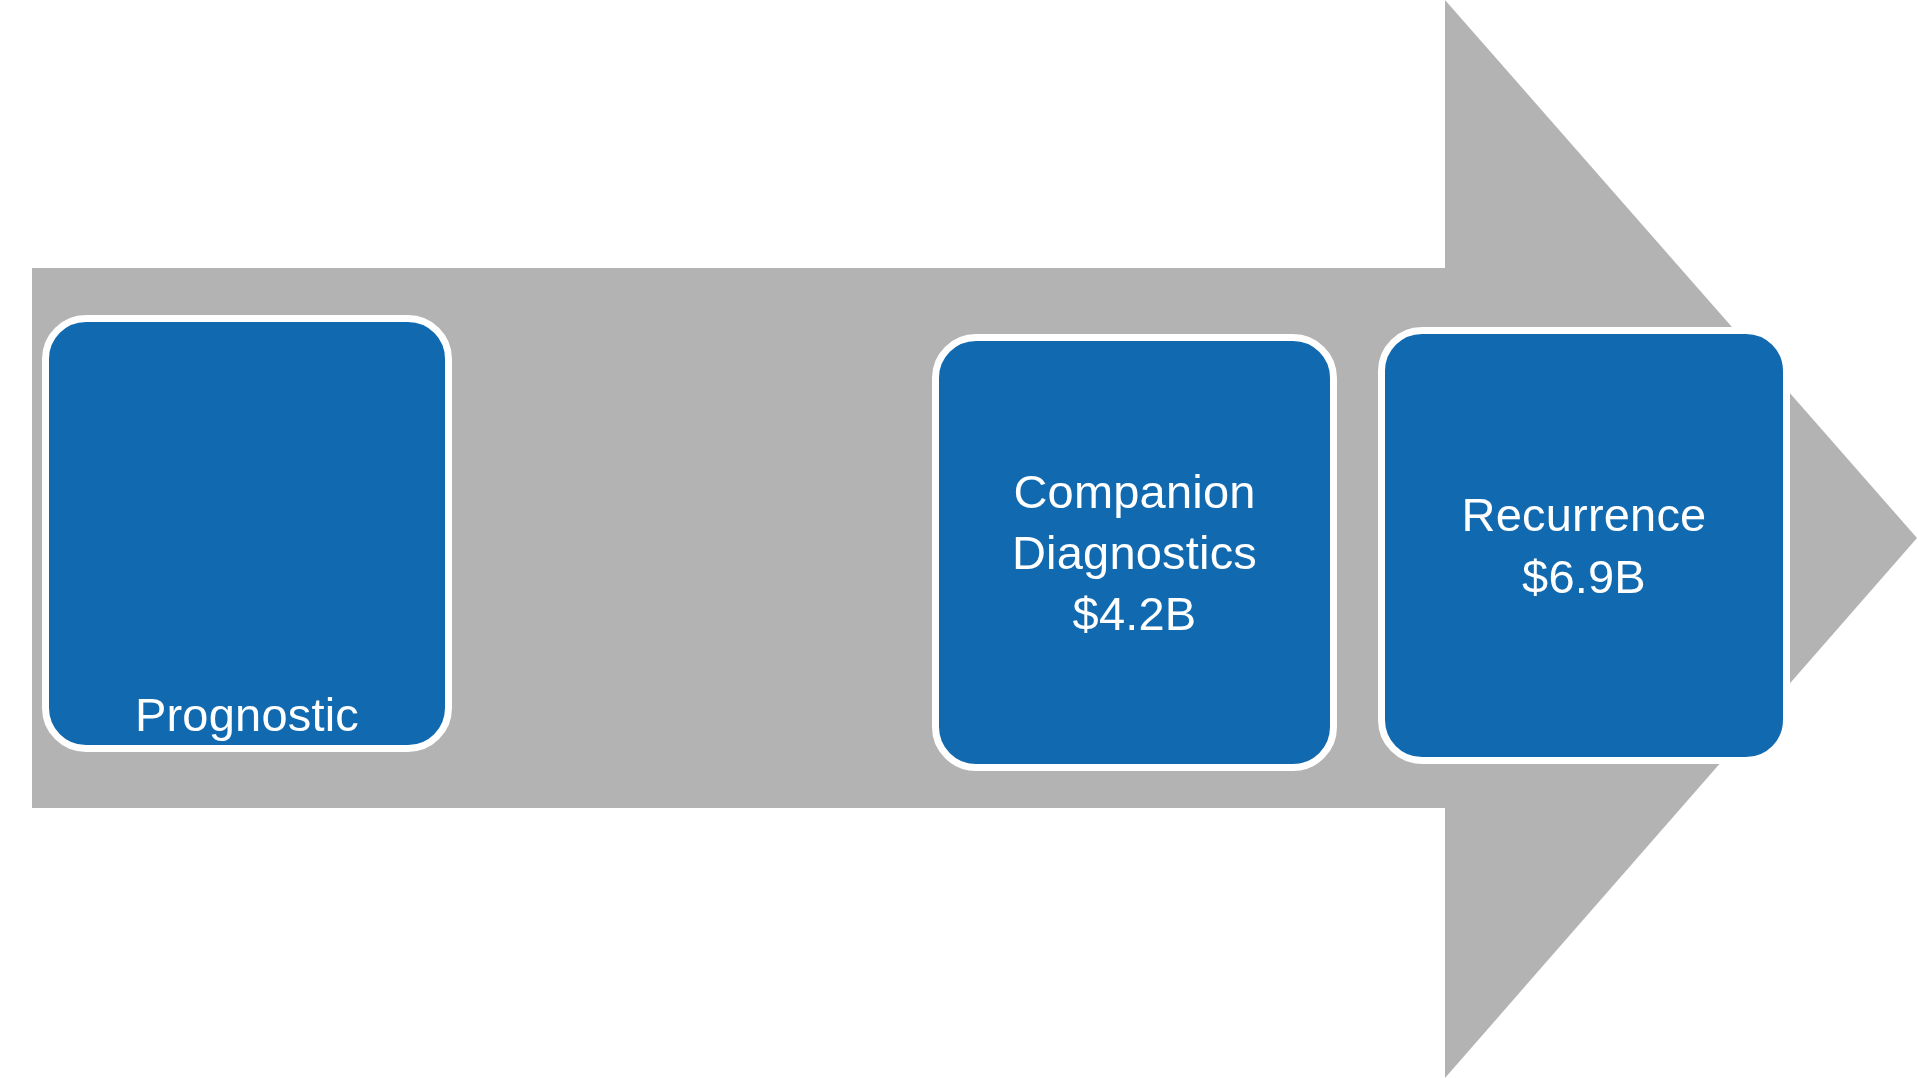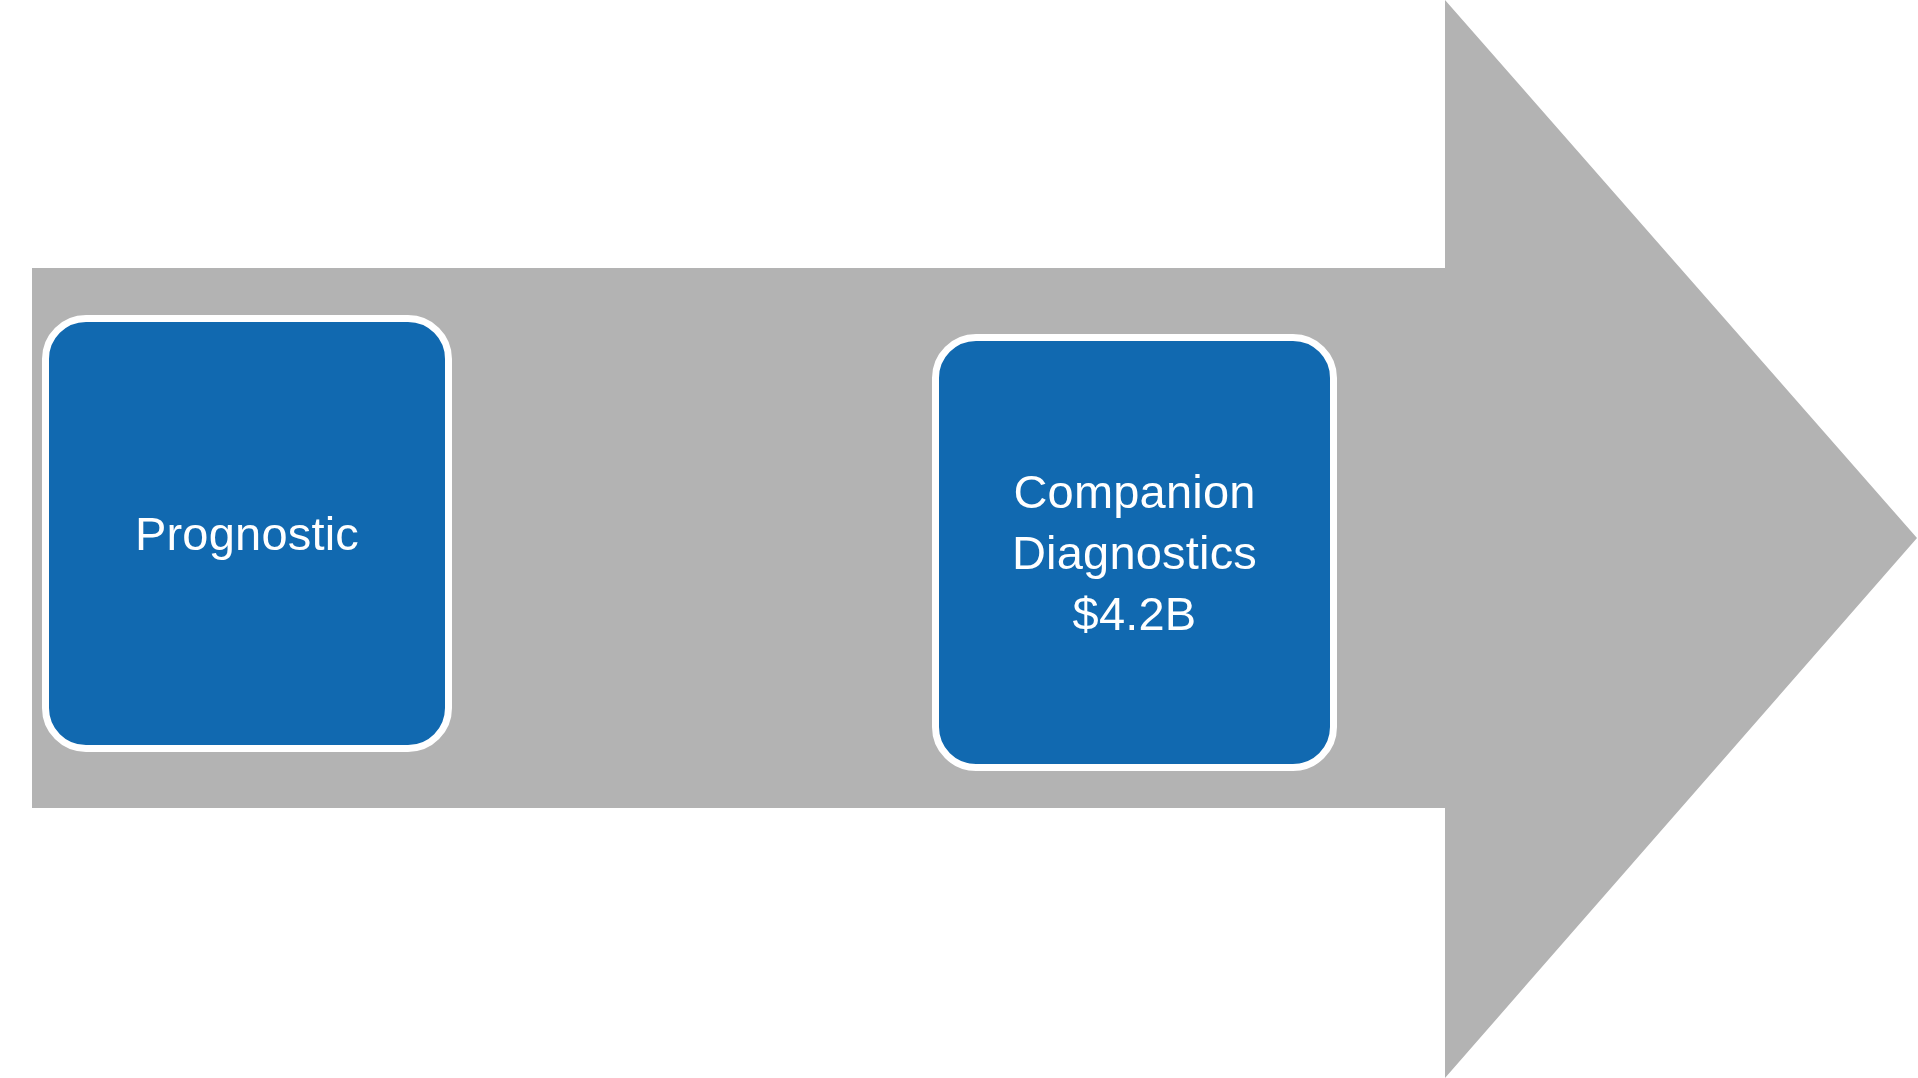--- a/index.html
+++ b/index.html
@@ -41,21 +41,21 @@
     color: #ffffff;
     font-family: "Liberation Sans", sans-serif;
     font-size: 47px;
     font-weight: 400;
     line-height: 1.30;
     letter-spacing: 0.2px;
     white-space: pre-line;
     padding: 0 10px;
   }
   
-  #box-0 { left: 42px;   top: 315px; width: 410px; height: 437px; }
+  #box-0 { left: 42px;   top: 315px; width: 410px; height: 437px; align-items: flex-end; }
   #box-1 { left: 480px;  top: 315px; width: 418px; height: 437px; }
   #box-2 { left: 932px;  top: 334px; width: 405px; height: 437px; }
   #box-3 { left: 1378px; top: 327px; width: 412px; height: 437px; }
 </style>
 </head>
 <body>
 
 <div id="canvas">
 
   <svg id="arrow-svg" viewBox="0 0 1918 1078" preserveAspectRatio="none">
@@ -66,14 +66,18 @@
     <span class="stage-label">Prognostic</span>
   </div>
 
 
   <div class="stage-box" id="box-2">
     <span class="stage-label">Companion
 Diagnostics
 $4.2B</span>
   </div>
 
+  <div class="stage-box" id="box-3">
+    <span class="stage-label">Recurrence
+$6.9B</span>
+  </div>
 
 </div>
 
 </body></html>

